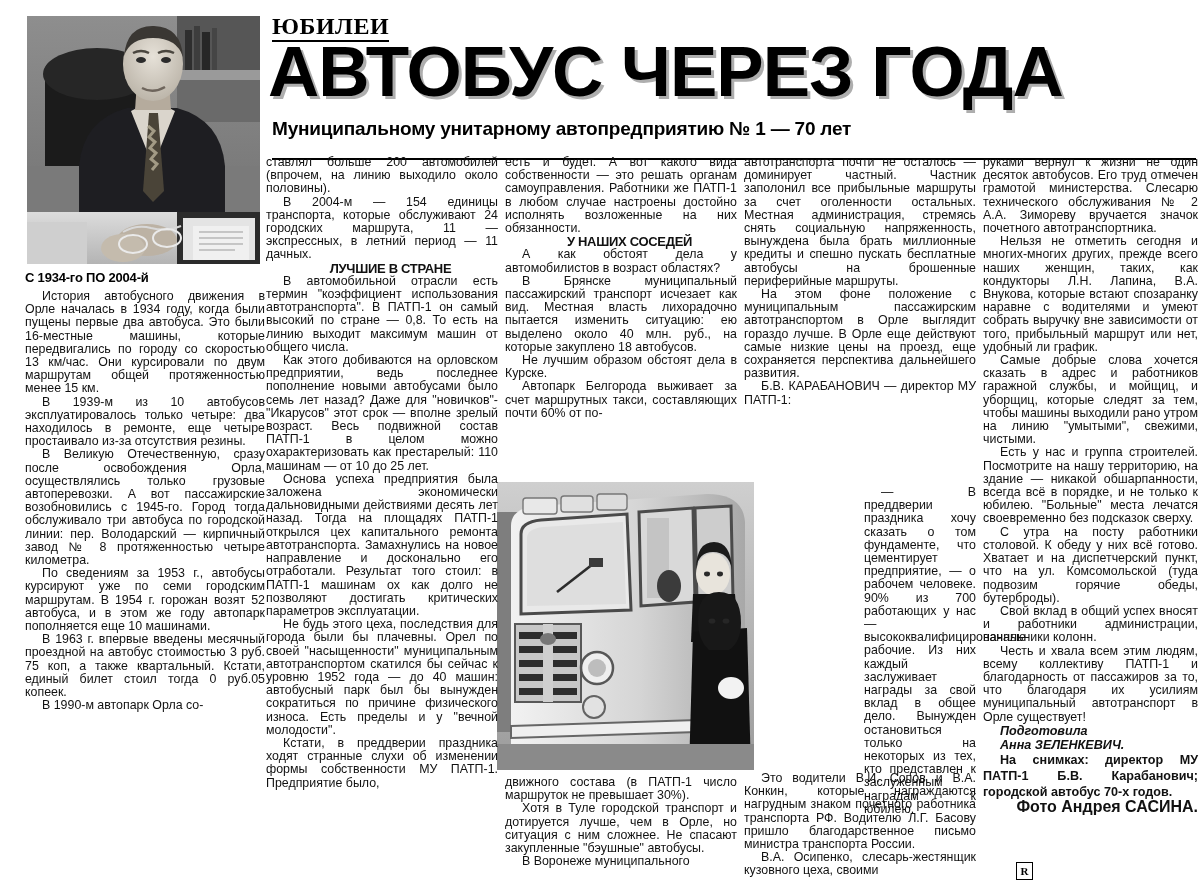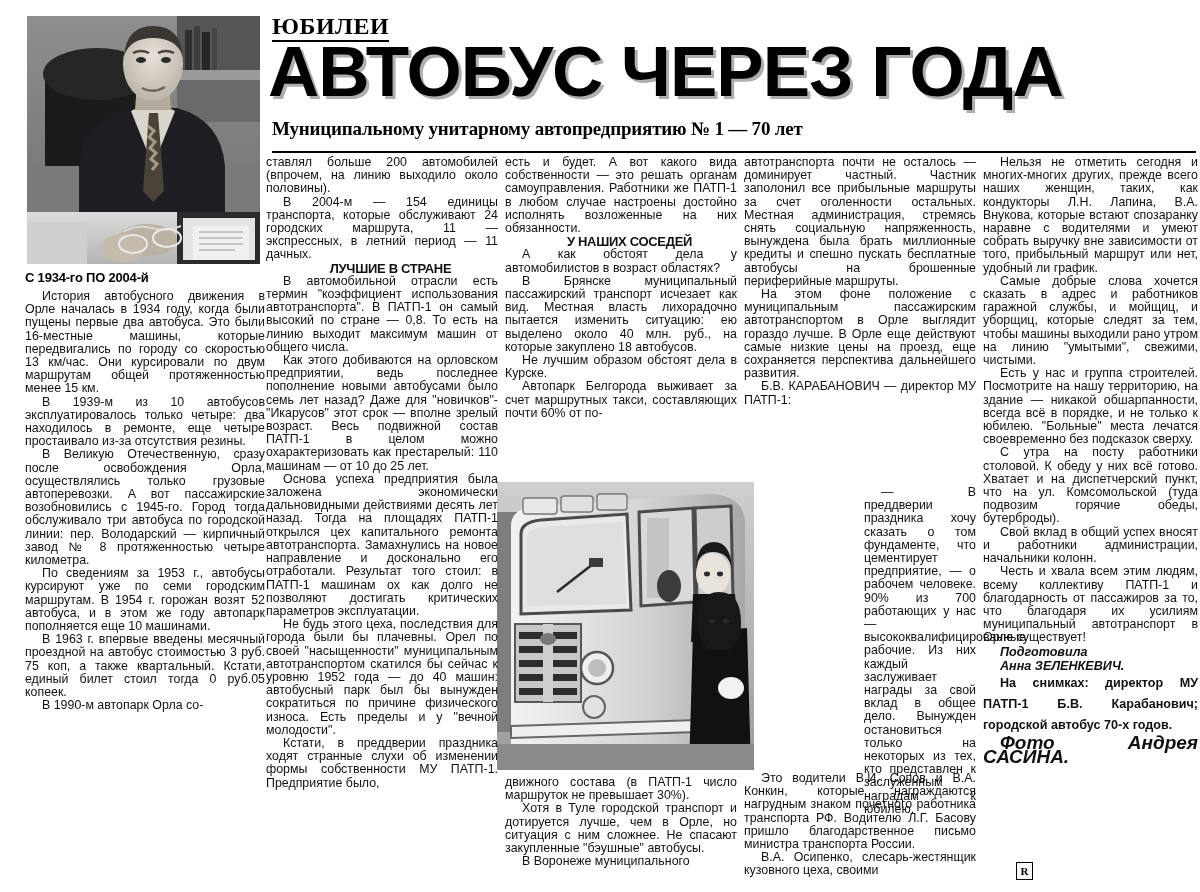--- a/index.html
+++ b/index.html
@@ -27,24 +27,24 @@
     font-weight:bold;
     font-size:71px;
     line-height:0.96;
     letter-spacing:-1px;
     transform:scaleX(1.0);
     text-shadow:3px 3px 0 rgba(160,160,160,0.85);
     white-space:nowrap;
   }
   .subhead{
     position:absolute;left:272px;top:118px;width:924px;
-    font-family:Liberation Serif, serif;
+    font-family:Liberation Sans, sans-serif;
     font-weight:bold;font-size:19px;
     border-bottom:2px solid #000;
-    padding-bottom:11px;
+    padding-bottom:18px;
     white-space:nowrap;
     letter-spacing:-0.2px;
   }
 
   
   .col{
     position:absolute;
     font-family:"Liberation Sans", sans-serif;
     font-size:12.4px;
     line-height:13.2px;
@@ -96,26 +96,27 @@
     font-size:12.6px;
     text-indent:0;
     line-height:14px;
   }
   .caption-note{
     margin-top:2px;
     text-align:justify;
     font-weight:bold;
     font-size:12.6px;
     text-indent:17px;
-    line-height:21px;
+    line-height:16px;
   }
   .photo-credit{
     margin-top:1px;
-    font-weight:bold;font-style:italic;
-    font-size:19px;
+    text-align:right;
+    font-weight:bold;
+    font-size:16px;
     text-indent:0;
     line-height:14px;
   }
   .rbox{
     position:absolute;left:1016px;top:862px;
     width:15px;height:16px;
     border:1px solid #000;
     font-size:11px;font-weight:bold;
     text-align:center;line-height:16px;
     font-family:"Liberation Serif", serif;
@@ -314,20 +315,21 @@
   <div class="col c4c">
     <p>— В преддверии праздника хочу сказать о том фундаменте, что цементирует предприятие, — о рабочем человеке. 90% из 700 работающих у нас — высококвалифицированные рабочие. Из них каждый заслуживает награды за свой вклад в общее дело. Вынужден остановиться только на некоторых из тех, кто представлен к заслуженным наградам к юбилею.</p>
   </div>
 
   <div class="col c4d">
     <p>Это водители В.И. Сопов и В.А. Конкин, которые награждаются нагрудным знаком почетного работника транспорта РФ. Водителю Л.Г. Басову пришло благодарственное письмо министра транспорта России.</p>
     <p>В.А. Осипенко, слесарь-жестянщик кузовного цеха,  своими</p>
   </div>
 
   <div class="col c5">
+    <p class="noind">руками вернул к жизни не один десяток автобусов. Его труд отмечен грамотой министерства. Слесарю технического обслуживания № 2 А.А. Зимореву вручается значок почетного автотранспортника.</p>
     <p>Нельзя не отметить сегодня и многих-многих других, прежде всего  наших женщин, таких, как кондукторы Л.Н. Лапина, В.А. Внукова,  которые встают спозаранку наравне с водителями и умеют собрать выручку вне зависимости от того, прибыльный маршрут или нет,  удобный ли график.</p>
     <p>Самые добрые слова хочется сказать в адрес и работников гаражной службы, и мойщиц, и уборщиц, которые следят за тем, чтобы машины выходили рано утром на линию "умытыми", свежими, чистыми.</p>
     <p>Есть у нас и группа строителей. Посмотрите на нашу территорию, на здание — никакой обшарпанности, всегда всё в порядке, и не только к юбилею. "Больные" места лечатся своевременно без подсказок сверху.</p>
     <p>С утра на посту работники столовой. К обеду у них всё готово. Хватает и на диспетчерский пункт, что на ул. Комсомольской (туда подвозим горячие обеды, бутерброды).</p>
     <p>Свой вклад в общий успех вносят и работники администрации, начальники колонн.</p>
     <p>Честь и хвала всем этим людям, всему коллективу ПАТП-1 и благодарность от пассажиров за то, что благодаря их усилиям муниципальный автотранспорт в Орле существует!</p>
     <p class="sig">Подготовила</p>
     <p class="sig">Анна ЗЕЛЕНКЕВИЧ.</p>
     <p class="caption-note">На снимках: директор МУ ПАТП-1 Б.В. Карабанович; городской автобус 70-х годов.</p>
     <p class="photo-credit">Фото Андрея САСИНА.</p>

